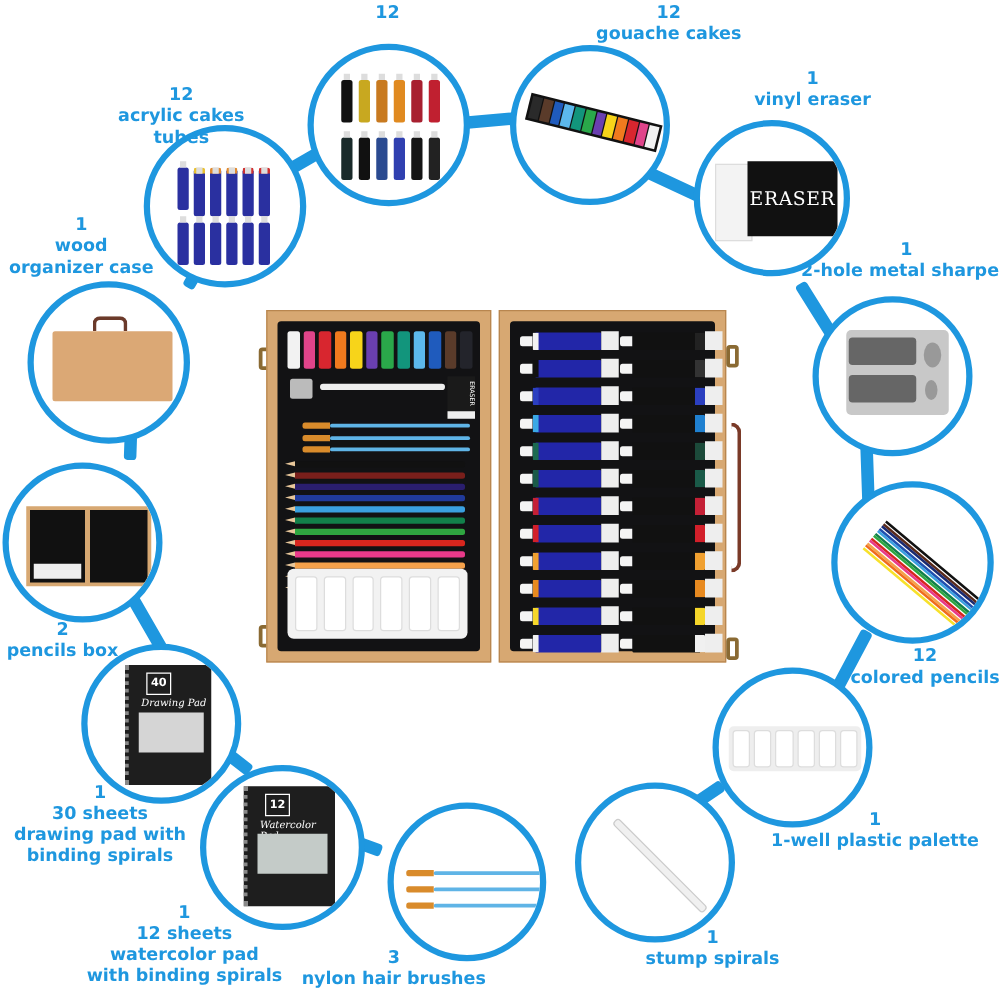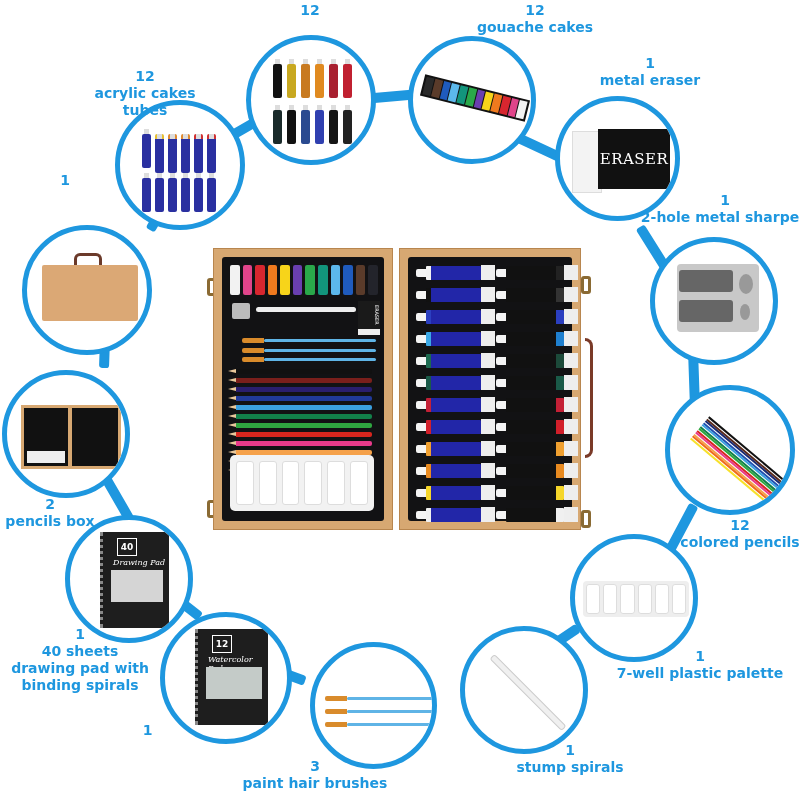--- a/index.html
+++ b/index.html
@@ -97,21 +97,21 @@
   <span class="qty">12</span>
   <span class="desc">gouache cakes</span>
 </div>
 
 <div class="circle" style="left:555px;top:96px;width:125px;height:125px;">
   <div class="eraser-white" style="left:12px;top:30px;width:28px;height:60px;"></div>
   <div class="eraser-black" style="left:38px;top:28px;width:72px;height:60px;">ERASER</div>
 </div>
 <div class="label" style="left:590px;top:55px;width:120px;">
   <span class="qty">1</span>
-  <span class="desc">metal eraser</span>
+  <span class="desc">vinyl eraser</span>
 </div>
 
 <div class="circle" style="left:650px;top:237px;width:128px;height:128px;">
   <div class="sharp" style="left:22px;top:22px;width:82px;height:68px;">
     <div style="position:absolute;left:2px;top:6px;width:54px;height:22px;background:#666;border-radius:3px;"></div>
     <div style="position:absolute;left:2px;top:36px;width:54px;height:22px;background:#666;border-radius:3px;"></div>
     <div style="position:absolute;left:62px;top:10px;width:14px;height:20px;background:#999;border-radius:50%;"></div>
     <div style="position:absolute;left:63px;top:40px;width:10px;height:16px;background:#999;border-radius:50%;"></div>
   </div>
 </div>
@@ -146,62 +146,65 @@
     <div class="well"></div>
       <div class="well"></div>
       <div class="well"></div>
       <div class="well"></div>
       <div class="well"></div>
       <div class="well"></div>
   </div>
 </div>
 <div class="label" style="left:610px;top:648px;width:180px;">
   <span class="qty">1</span>
-  <span class="desc">7-well plastic palette</span>
+  <span class="desc">1-well plastic palette</span>
 </div>
 
 <div class="circle" style="left:460px;top:626px;width:128px;height:128px;">
   <div class="ct" style="left:12px;top:58px;width:100px;height:5px;background:#f0f0f0;border:1px solid #ccc;border-radius:3px;transform:rotate(45deg);"></div>
 </div>
 <div class="label" style="left:500px;top:742px;width:140px;">
   <span class="qty">1</span>
   <span class="desc">stump spirals</span>
 </div>
 
 <div class="circle" style="left:310px;top:642px;width:127px;height:127px;">
   <div class="brush" style="left:32px;top:50px;width:86px;"></div>
   <div class="brush" style="left:32px;top:63px;width:86px;"></div>
   <div class="brush" style="left:32px;top:76px;width:86px;"></div>
 </div>
 <div class="label" style="left:240px;top:758px;width:150px;">
   <span class="qty">3</span>
-  <span class="desc">paint hair brushes</span>
+  <span class="desc">nylon hair brushes</span>
 </div>
 
 <div class="circle" style="left:160px;top:612px;width:132px;height:132px;">
   <div class="pad" style="left:30px;top:12px;width:70px;height:96px;">
     <div class="num">12</div>
     <div class="ttl">Watercolor Pad</div>
     <div class="pic" style="background:#c4cbc8;"></div>
   </div>
 </div>
 <div class="label" style="left:60px;top:722px;width:175px;">
   <span class="qty">1</span>
+  <span class="desc">12 sheets
+watercolor pad
+with binding spirals</span>
 </div>
 
 <div class="circle" style="left:65px;top:515px;width:128px;height:128px;">
   <div class="pad" style="left:30px;top:12px;width:66px;height:96px;">
     <div class="num">40</div>
     <div class="ttl">Drawing Pad</div>
     <div class="pic" style="background:#d5d5d5;"></div>
   </div>
 </div>
 <div class="label" style="left:0px;top:626px;width:160px;">
   <span class="qty">1</span>
-  <span class="desc">40 sheets
+  <span class="desc">30 sheets
 drawing pad with
 binding spirals</span>
 </div>
 
 <div class="circle" style="left:2px;top:370px;width:128px;height:128px;">
   <div class="ct" style="left:14px;top:30px;width:100px;height:64px;background:#d7a872;">
     <div style="position:absolute;left:3px;top:3px;width:44px;height:58px;background:#111;"></div>
     <div style="position:absolute;left:51px;top:3px;width:46px;height:58px;background:#111;"></div>
     <div style="position:absolute;left:6px;top:46px;width:38px;height:12px;background:#eee;"></div>
   </div>
@@ -211,20 +214,22 @@
   <span class="desc">pencils box</span>
 </div>
 
 <div class="circle" style="left:22px;top:225px;width:130px;height:130px;">
   <div class="ct" style="left:15px;top:35px;width:96px;height:56px;background:#dba875;border-radius:2px;">
     <div style="position:absolute;left:32px;top:-12px;width:28px;height:12px;border:3px solid #6b3a2a;border-bottom:none;border-radius:6px 6px 0 0;box-sizing:border-box;"></div>
   </div>
 </div>
 <div class="label" style="left:0px;top:172px;width:130px;">
   <span class="qty">1</span>
+  <span class="desc">wood
+organizer case</span>
 </div>
 
 <div class="circle" style="left:115px;top:100px;width:130px;height:130px;">
   <div class="ct" style="left:22px;top:25px;width:90px;height:90px;">
     <div class="mini-tube" style="left:0;top:4px;background:#2a30a0;"></div>
       <div class="mini-tube" style="left:13px;top:4px;background:#2a30a0;border-top:5px solid #e8c030;"></div>
       <div class="mini-tube" style="left:26px;top:4px;background:#2a30a0;border-top:5px solid #e08a30;"></div>
       <div class="mini-tube" style="left:39px;top:4px;background:#2a30a0;border-top:5px solid #e08a30;"></div>
       <div class="mini-tube" style="left:52px;top:4px;background:#2a30a0;border-top:5px solid #d03030;"></div>
       <div class="mini-tube" style="left:65px;top:4px;background:#2a30a0;border-top:5px solid #d03030;"></div>

